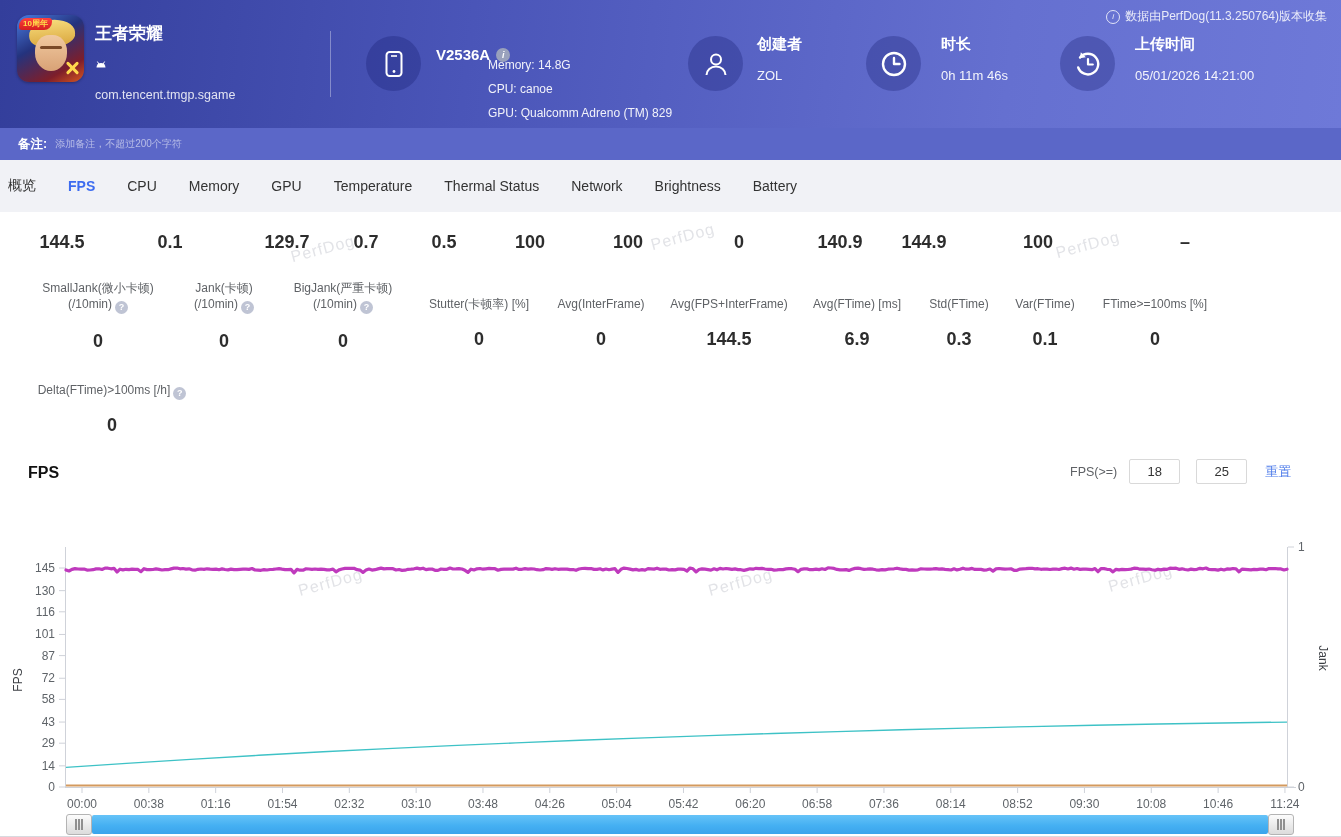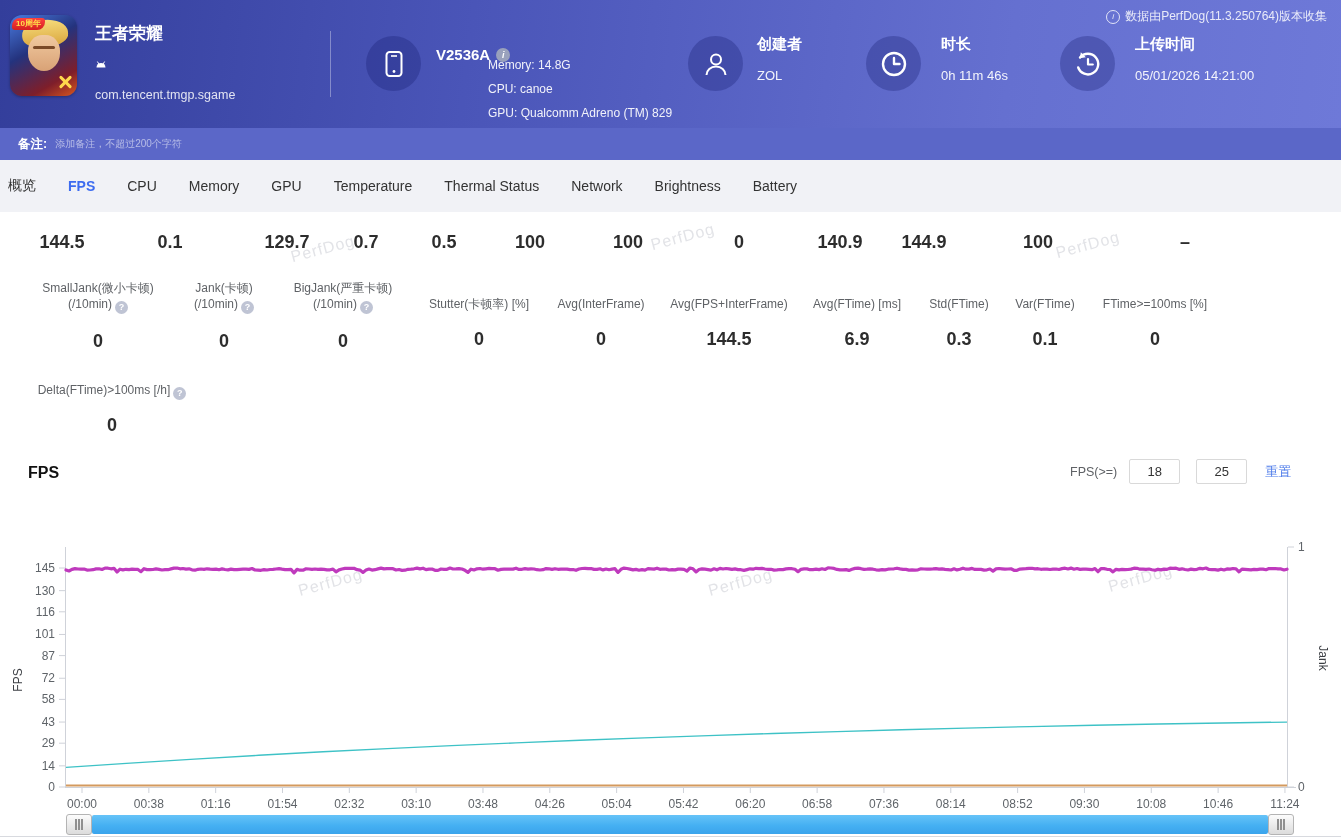--- a/index.html
+++ b/index.html
@@ -3,21 +3,21 @@
 <meta charset="utf-8">
 <style>
   html,body{margin:0;padding:0;}
   body{
     width:1341px;height:837px;position:relative;overflow:hidden;background:#fff;
     font-family:"Liberation Sans",sans-serif;
   }
   
   .hdr{position:absolute;left:0;top:0;width:1341px;height:128px;
     background:linear-gradient(97deg,#333e9b 0%,#4a55b8 35%,#6570d0 75%,#6e79d8 100%);}
-  .game-icon{position:absolute;left:10px;top:15px;width:67px;height:81px;border-radius:12px;overflow:hidden;
+  .game-icon{position:absolute;left:17px;top:15px;width:67px;height:67px;border-radius:12px;overflow:hidden;
     background:linear-gradient(150deg,#4a7be0 0%,#24337e 40%,#7e1e2a 78%,#d8571e 100%);box-shadow:0 1px 3px rgba(0,0,0,.3);}
   .gi-hair{position:absolute;left:12px;top:5px;width:46px;height:27px;border-radius:50% 50% 42% 42%;
     background:linear-gradient(180deg,#f6da7a,#d9a63e);transform:rotate(-6deg);}
   .gi-face{position:absolute;left:18px;top:20px;width:32px;height:36px;border-radius:46% 46% 52% 52%;
     background:linear-gradient(180deg,#f0c9a0,#d9a276);}
   .gi-brow{position:absolute;left:23px;top:31px;width:22px;height:3px;background:#7a4a28;border-radius:2px;}
   .gi-x{position:absolute;right:4px;bottom:6px;width:16px;height:16px;}
   .gi-x::before,.gi-x::after{content:"";position:absolute;left:7px;top:0;width:3px;height:16px;background:#ffd84d;border-radius:2px;}
   .gi-x::before{transform:rotate(45deg);} .gi-x::after{transform:rotate(-45deg);}
   .gi-badge{position:absolute;left:2px;top:3px;background:linear-gradient(180deg,#ff4040,#d41f1f);

